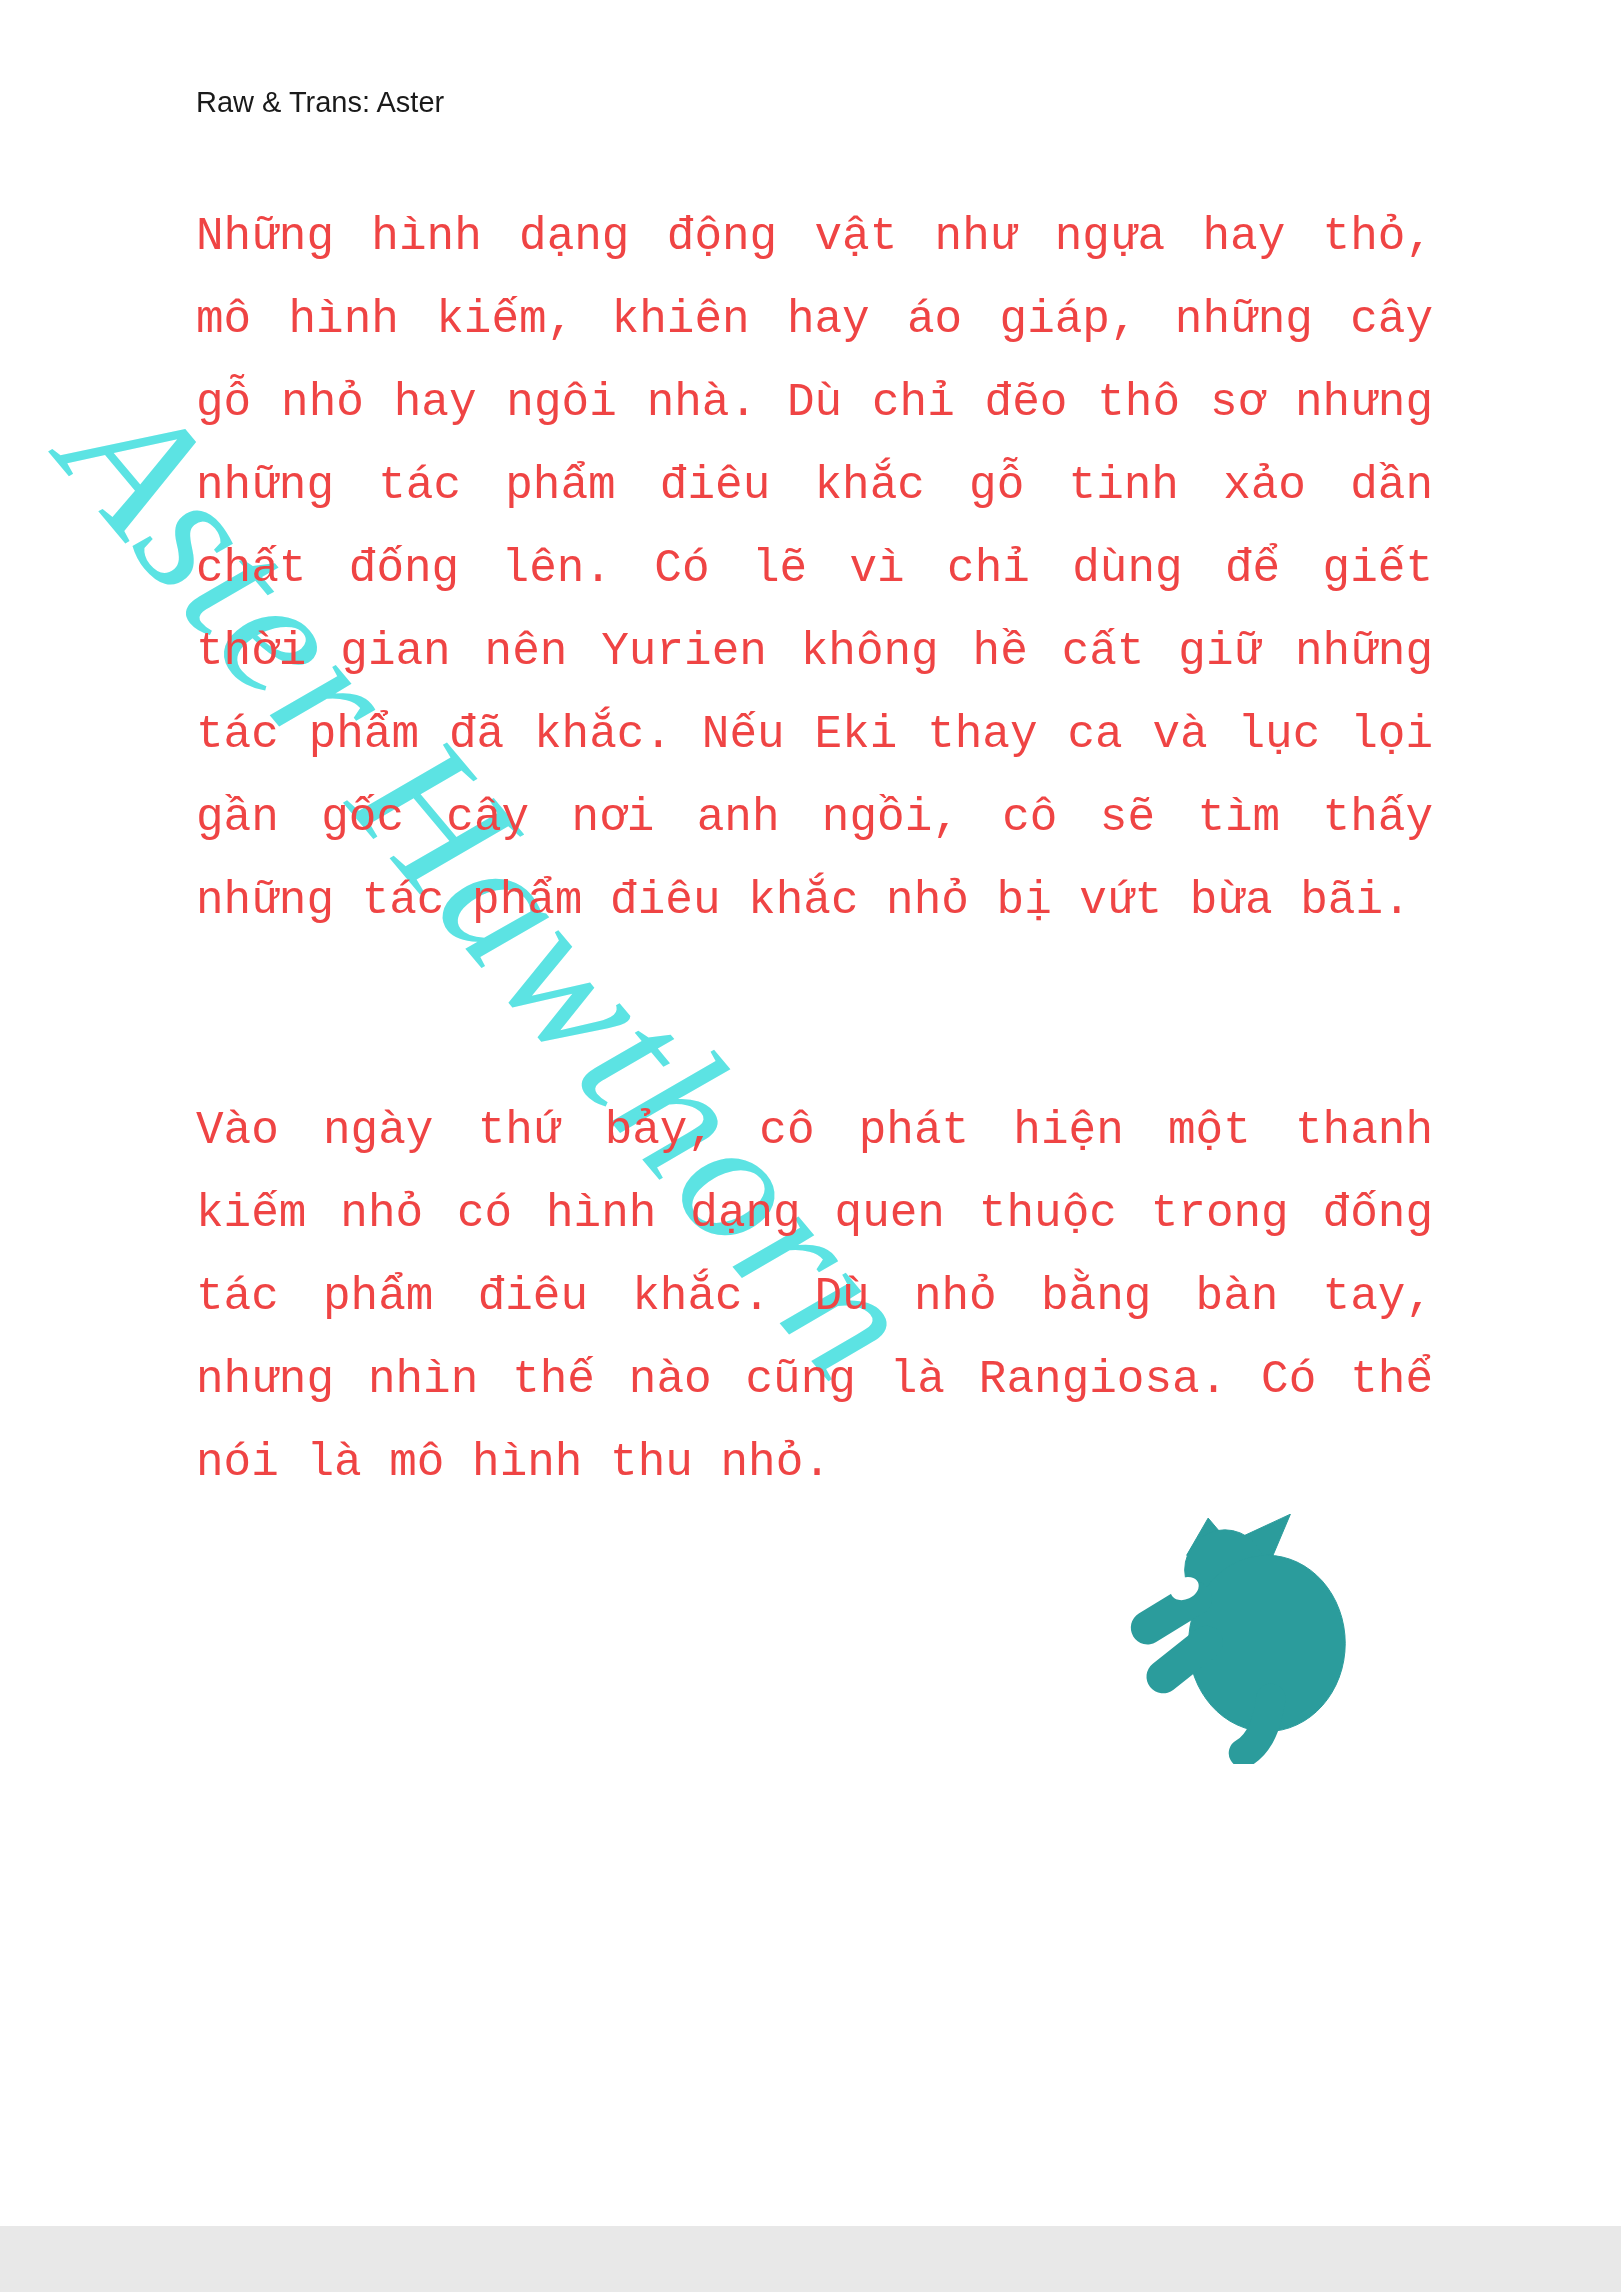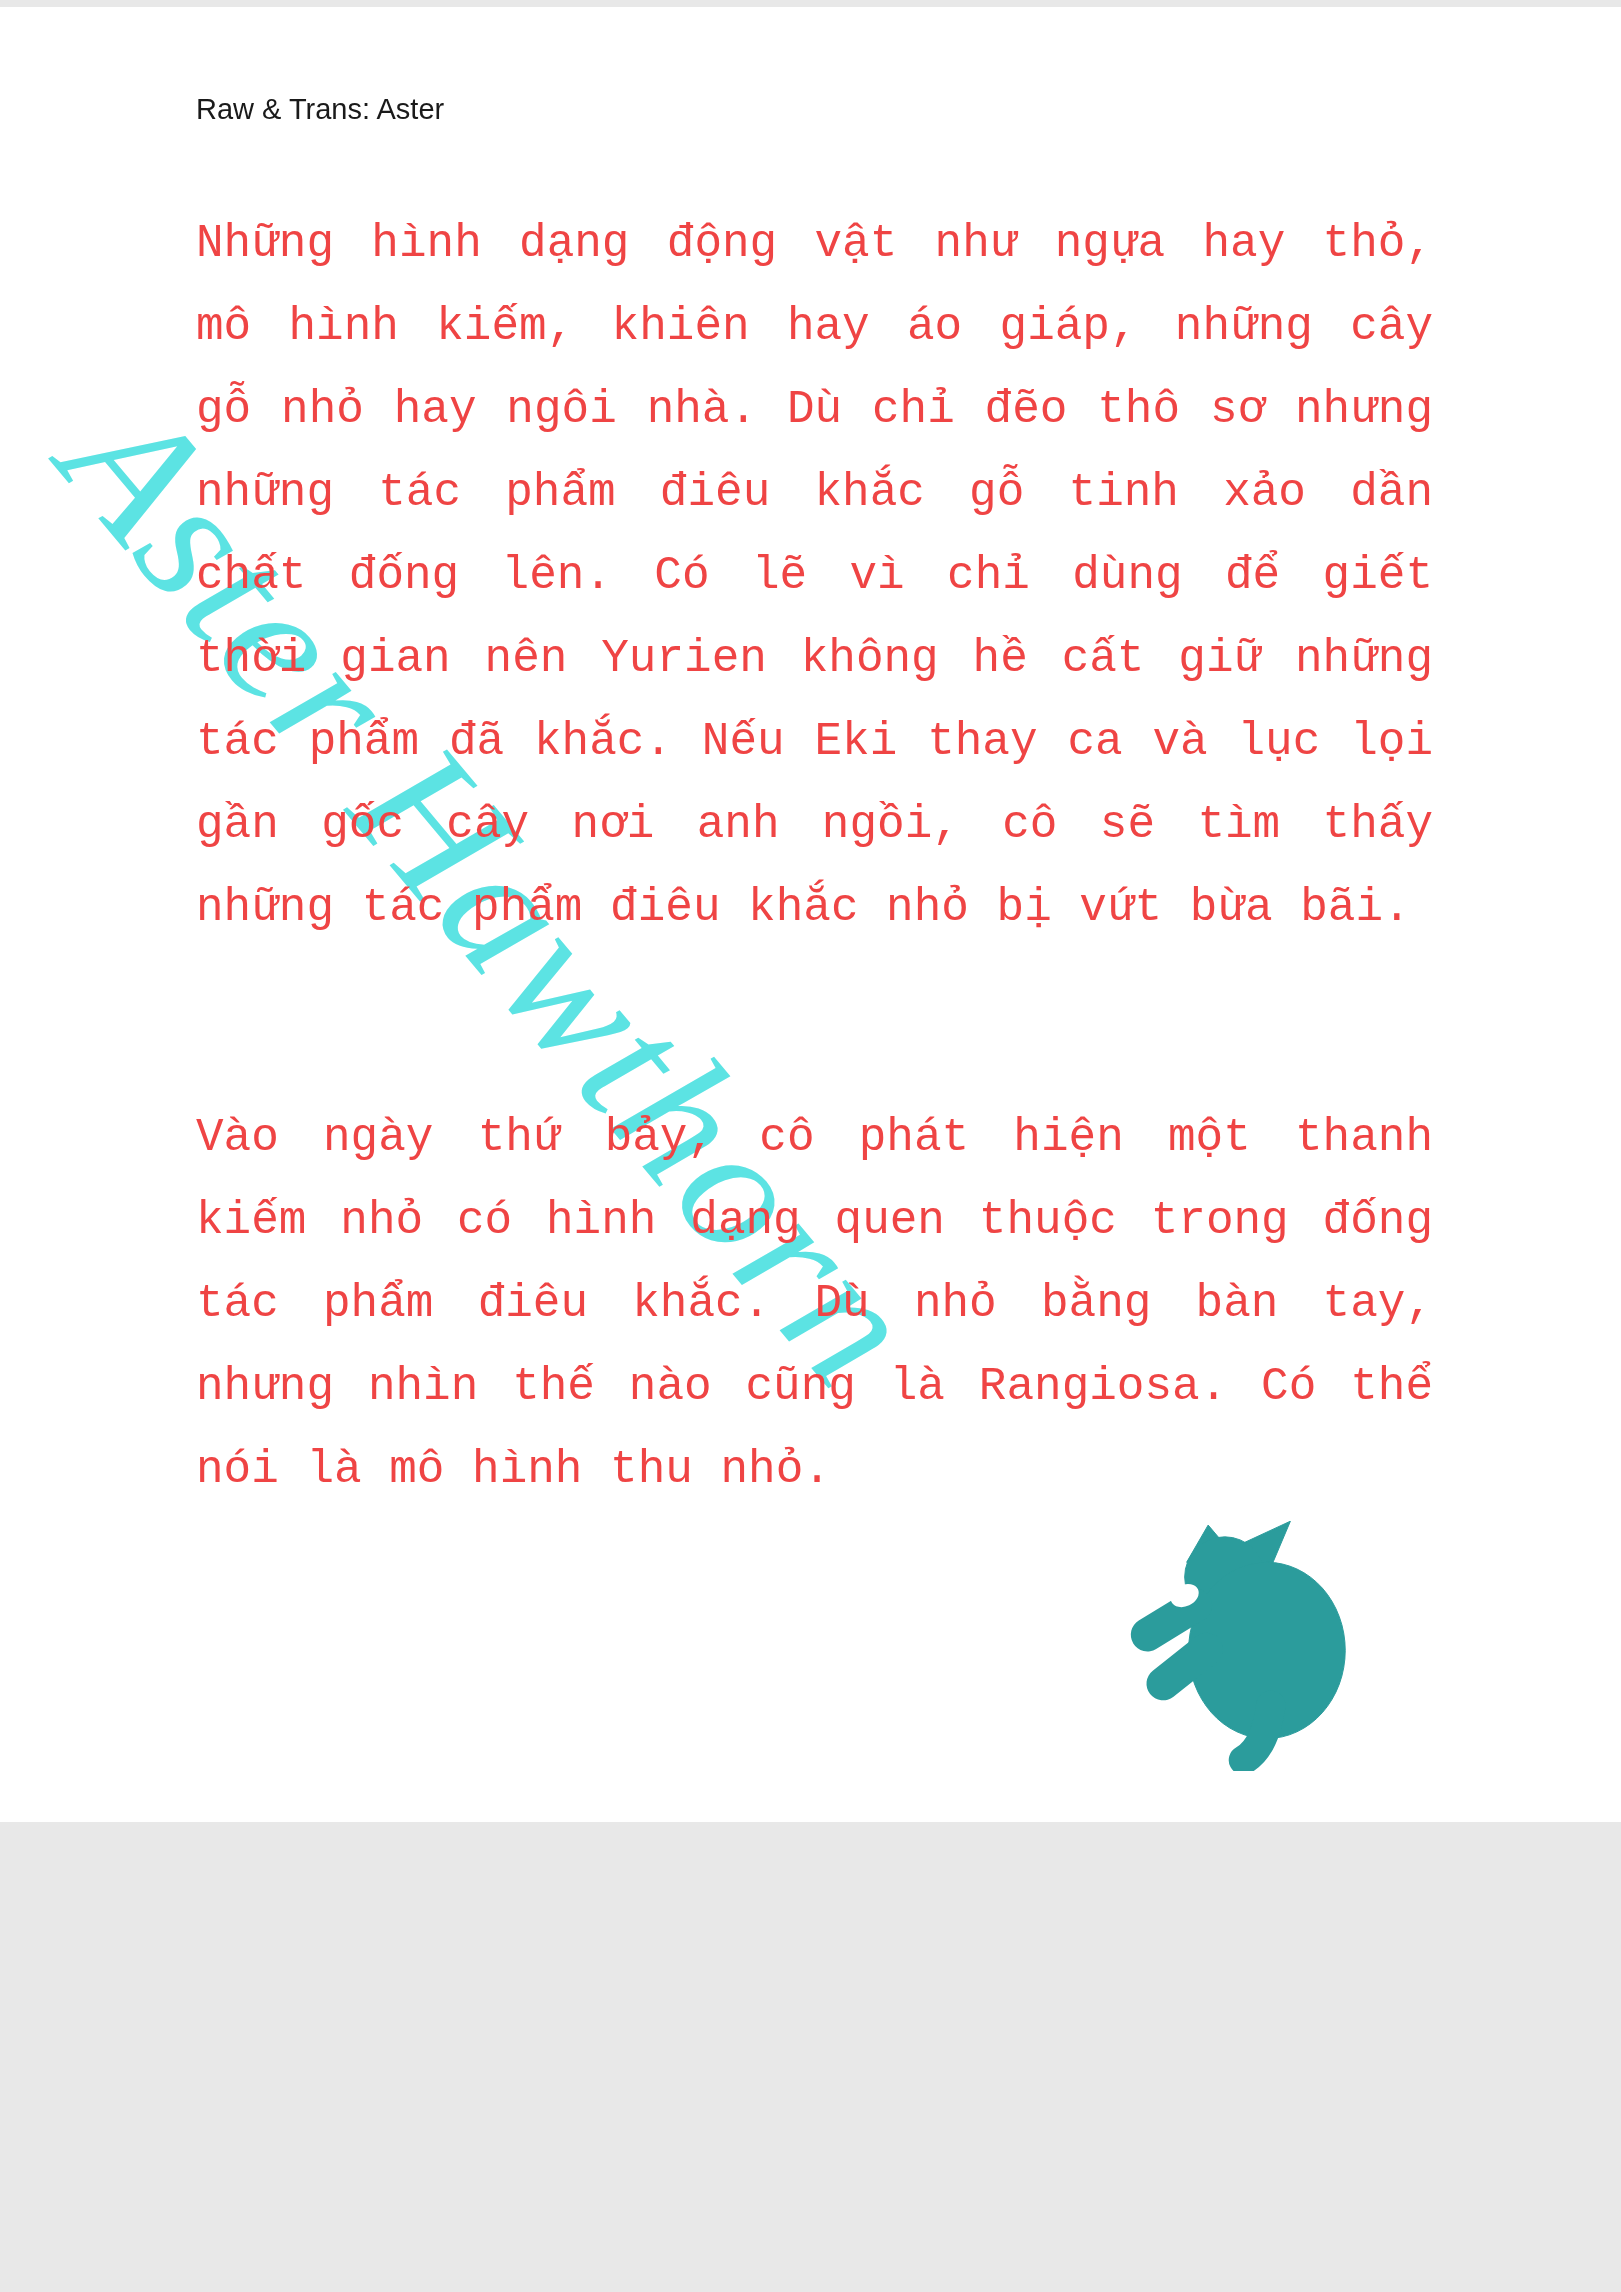--- a/index.html
+++ b/index.html
@@ -1,22 +1,22 @@
 <!DOCTYPE html>
 <html><head>
 <meta charset="utf-8">
 <style>
   html, body { margin: 0; padding: 0; background: #e8e8e8; }
   .page {
     position: relative;
     width: 1621px;
-    height: 1815px;
+    height: 2226px;
     background: #ffffff;
     overflow: hidden;
-    margin: 7px auto;
+    margin: 0 auto;
   }
   .credit-line {
     position: absolute;
     left: 196px;
     top: 86px;
     font-family: "Liberation Sans", sans-serif;
     font-size: 29px;
     color: #1a1a1a;
     white-space: nowrap;
     z-index: 3;

